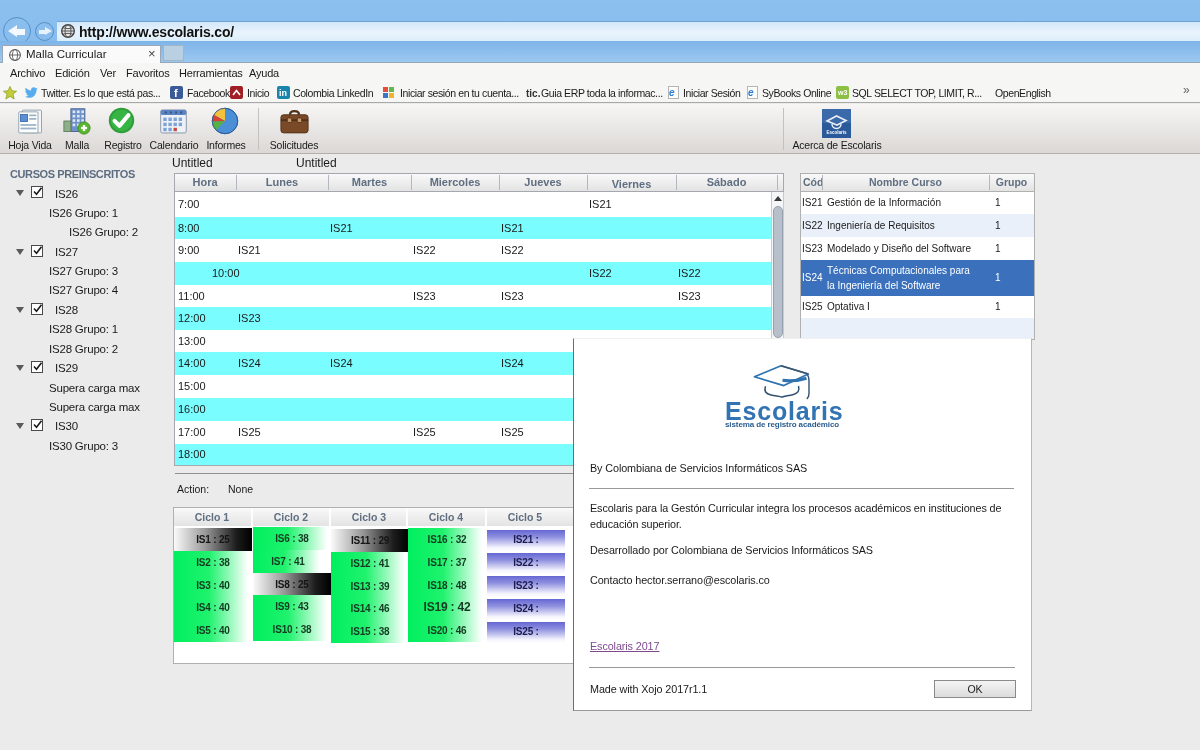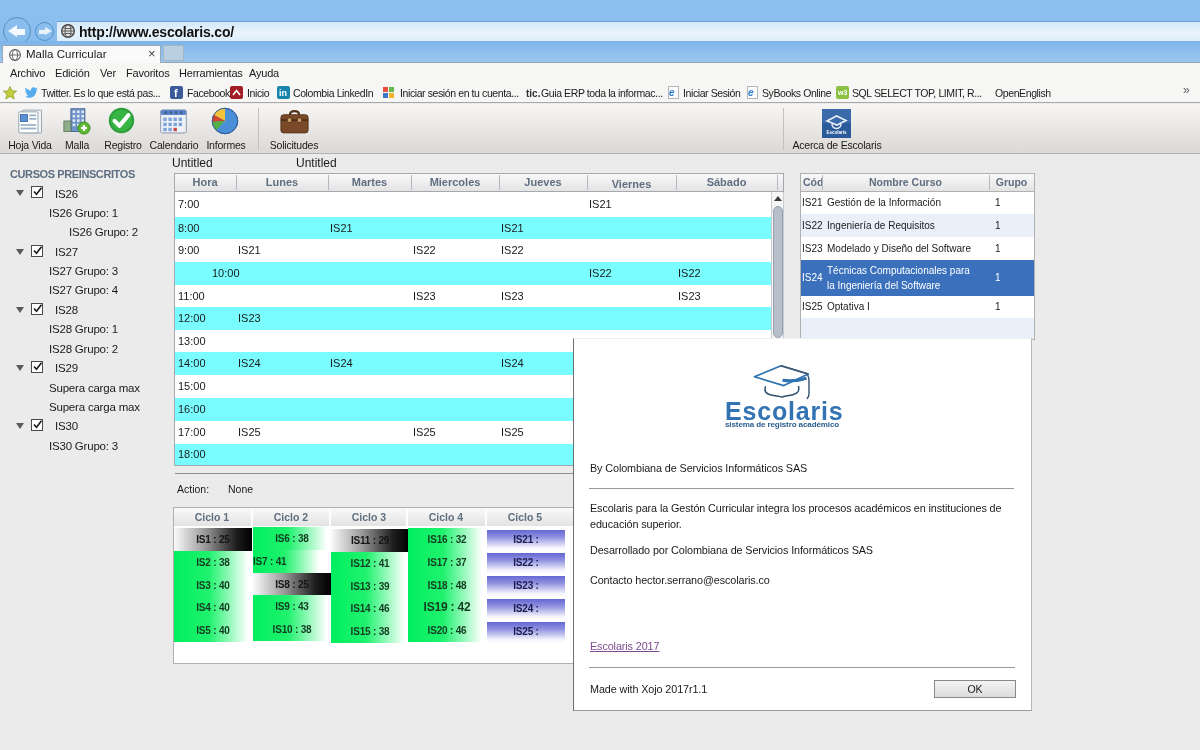--- a/index.html
+++ b/index.html
@@ -284,21 +284,21 @@
 <div class="ab hdr" style="left:408px;top:508px;width:76px;height:18px;line-height:18px;text-align:center;font-size:10.5px;">Ciclo 4</div>
 <div class="ab" style="left:406px;top:508px;width:2px;height:18px;background:#fdfdfd;"></div>
 <div class="ab hdr" style="left:487px;top:508px;width:76px;height:18px;line-height:18px;text-align:center;font-size:10.5px;">Ciclo 5</div>
 <div class="ab" style="left:485px;top:508px;width:2px;height:18px;background:#fdfdfd;"></div>
 <div class="ab" style="left:174px;top:528px;width:78px;height:23px;background:linear-gradient(90deg,#fafafa 0%,#999 40%,#1c1c1c 80%,#000 100%);text-align:center;line-height:23px;font-size:10px;font-weight:bold;letter-spacing:-0.2px;color:#151515;">IS1 : 25</div>
 <div class="ab" style="left:174px;top:551px;width:78px;height:23px;background:linear-gradient(90deg,#00ef5e 0%,#20f26e 45%,#ffffff 95%);text-align:center;line-height:23px;font-size:10px;font-weight:bold;letter-spacing:-0.2px;color:#143c22;">IS2 : 38</div>
 <div class="ab" style="left:174px;top:574px;width:78px;height:23px;background:linear-gradient(90deg,#00ef5e 0%,#20f26e 45%,#ffffff 95%);text-align:center;line-height:23px;font-size:10px;font-weight:bold;letter-spacing:-0.2px;color:#143c22;">IS3 : 40</div>
 <div class="ab" style="left:174px;top:596px;width:78px;height:23px;background:linear-gradient(90deg,#00ef5e 0%,#20f26e 45%,#ffffff 95%);text-align:center;line-height:23px;font-size:10px;font-weight:bold;letter-spacing:-0.2px;color:#143c22;">IS4 : 40</div>
 <div class="ab" style="left:174px;top:619px;width:78px;height:23px;background:linear-gradient(90deg,#00ef5e 0%,#20f26e 45%,#ffffff 95%);text-align:center;line-height:23px;font-size:10px;font-weight:bold;letter-spacing:-0.2px;color:#143c22;">IS5 : 40</div>
 <div class="ab" style="left:253px;top:527px;width:78px;height:23px;background:linear-gradient(90deg,#00ef5e 0%,#20f26e 45%,#ffffff 95%);text-align:center;line-height:23px;font-size:10px;font-weight:bold;letter-spacing:-0.2px;color:#143c22;">IS6 : 38</div>
-<div class="ab" style="left:253px;top:550px;width:70px;height:23px;background:linear-gradient(90deg,#00ef5e 0%,#20f26e 45%,#ffffff 95%);text-align:left;line-height:23px;font-size:10px;font-weight:bold;letter-spacing:-0.2px;color:#143c22;">IS7 : 41</div>
+<div class="ab" style="left:253px;top:550px;width:70px;height:23px;background:linear-gradient(90deg,#00ef5e 0%,#20f26e 45%,#ffffff 95%);text-align:center;line-height:23px;font-size:10px;font-weight:bold;letter-spacing:-0.2px;color:#143c22;">IS7 : 41</div>
 <div class="ab" style="left:253px;top:573px;width:78px;height:23px;background:linear-gradient(90deg,#fafafa 0%,#999 40%,#1c1c1c 80%,#000 100%);text-align:center;line-height:23px;font-size:10px;font-weight:bold;letter-spacing:-0.2px;color:#151515;">IS8 : 25</div>
 <div class="ab" style="left:253px;top:595px;width:78px;height:23px;background:linear-gradient(90deg,#00ef5e 0%,#20f26e 45%,#ffffff 95%);text-align:center;line-height:23px;font-size:10px;font-weight:bold;letter-spacing:-0.2px;color:#143c22;">IS9 : 43</div>
 <div class="ab" style="left:253px;top:618px;width:78px;height:23px;background:linear-gradient(90deg,#00ef5e 0%,#20f26e 45%,#ffffff 95%);text-align:center;line-height:23px;font-size:10px;font-weight:bold;letter-spacing:-0.2px;color:#143c22;">IS10 : 38</div>
 <div class="ab" style="left:331px;top:529px;width:78px;height:23px;background:linear-gradient(90deg,#fafafa 0%,#999 40%,#1c1c1c 80%,#000 100%);text-align:center;line-height:23px;font-size:10px;font-weight:bold;letter-spacing:-0.2px;color:#151515;">IS11 : 29</div>
 <div class="ab" style="left:331px;top:552px;width:78px;height:23px;background:linear-gradient(90deg,#00ef5e 0%,#20f26e 45%,#ffffff 95%);text-align:center;line-height:23px;font-size:10px;font-weight:bold;letter-spacing:-0.2px;color:#143c22;">IS12 : 41</div>
 <div class="ab" style="left:331px;top:575px;width:78px;height:23px;background:linear-gradient(90deg,#00ef5e 0%,#20f26e 45%,#ffffff 95%);text-align:center;line-height:23px;font-size:10px;font-weight:bold;letter-spacing:-0.2px;color:#143c22;">IS13 : 39</div>
 <div class="ab" style="left:331px;top:597px;width:78px;height:23px;background:linear-gradient(90deg,#00ef5e 0%,#20f26e 45%,#ffffff 95%);text-align:center;line-height:23px;font-size:10px;font-weight:bold;letter-spacing:-0.2px;color:#143c22;">IS14 : 46</div>
 <div class="ab" style="left:331px;top:620px;width:78px;height:23px;background:linear-gradient(90deg,#00ef5e 0%,#20f26e 45%,#ffffff 95%);text-align:center;line-height:23px;font-size:10px;font-weight:bold;letter-spacing:-0.2px;color:#143c22;">IS15 : 38</div>
 <div class="ab" style="left:408px;top:528px;width:78px;height:23px;background:linear-gradient(90deg,#00ef5e 0%,#20f26e 45%,#ffffff 95%);text-align:center;line-height:23px;font-size:10px;font-weight:bold;letter-spacing:-0.2px;color:#143c22;">IS16 : 32</div>
 <div class="ab" style="left:408px;top:551px;width:78px;height:23px;background:linear-gradient(90deg,#00ef5e 0%,#20f26e 45%,#ffffff 95%);text-align:center;line-height:23px;font-size:10px;font-weight:bold;letter-spacing:-0.2px;color:#143c22;">IS17 : 37</div>

